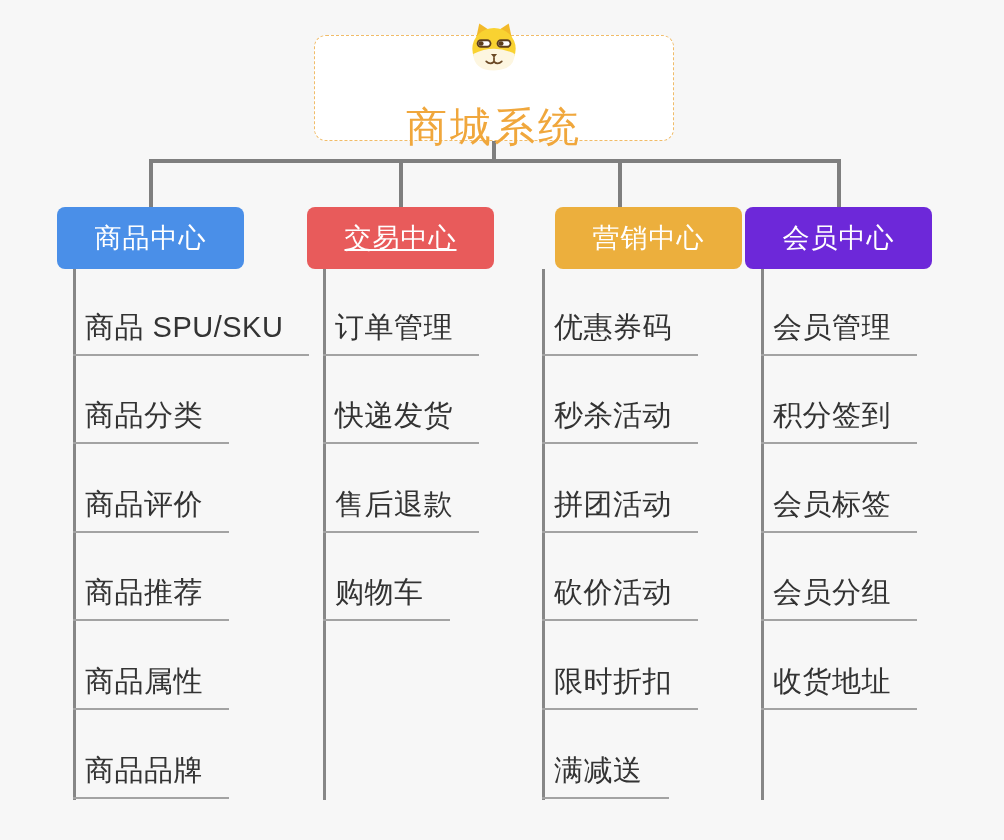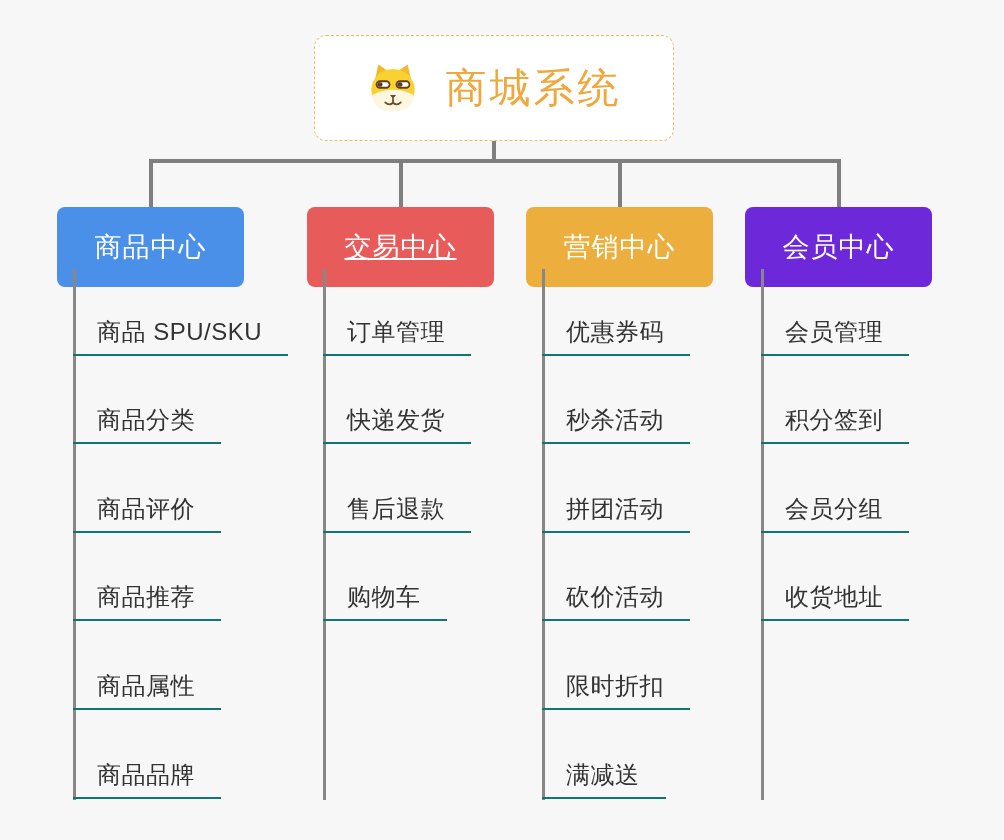--- a/index.html
+++ b/index.html
@@ -32,48 +32,49 @@
     left: 314px; top: 35px;
     width: 360px; height: 106px;
     background: #ffffff;
     border: 1px dashed #f1bc68;
     border-radius: 12px;
     display: flex;
     align-items: center;
     justify-content: center;
     gap: 27px;
     cursor: pointer;
+    flex-direction: column;
   }
   .root-title {
     font-size: 41px;
     letter-spacing: 3px;
     color: #f0a73c;
     font-weight: 500;
     white-space: nowrap;
   }
   .dog { width: 52px; height: 52px; display: inline-flex; }
 
   
   .branch-node {
     position: absolute;
     top: 207px;
-    width: 187px; height: 80px;
+    width: 187px; height: 62px;
     border-radius: 8px;
     display: flex;
     align-items: center;
     justify-content: center;
     color: #ffffff;
     font-size: 27px;
     letter-spacing: 1px;
     white-space: nowrap;
     cursor: pointer;
   }
   .branch-node.b1 { left: 57px;  }
   .branch-node.b2 { left: 307px; }
-  .branch-node.b3 { left: 526px; }
+  .branch-node.b3 { left: 555px; }
   .branch-node.b4 { left: 745px; }
 
   
   .spine {
     position: absolute;
     top: 269px;
     width: 3px; height: 531px;
     background: #878787;
   }
   .spine.s1 { left: 73px;  }
@@ -91,23 +92,23 @@
   .items.c2 { left: 323px; }
   .items.c3 { left: 542px; }
   .items.c4 { left: 761px; }
   .item {
     position: relative;
     height: 88.6px;
   }
   .item-label {
     position: absolute;
     left: 0; bottom: 0;
-    padding: 0 26px 6px 24px;
-    border-bottom: 2px solid #0f766e;
-    font-size: 24px;
+    padding: 0 26px 6px 12px;
+    border-bottom: 2px solid #a3a3a3;
+    font-size: 29px;
     letter-spacing: 0.5px;
     color: #333333;
     white-space: nowrap;
     cursor: pointer;
   }
 </style>
 </head>
 <body>
 
 <div class="canvas">
@@ -215,20 +216,23 @@
   </div>
 
   <div class="items c4">
     <div class="item">
         <span class="item-label">会员管理</span>
       </div>
     <div class="item">
         <span class="item-label">积分签到</span>
       </div>
     <div class="item">
+        <span class="item-label">会员标签</span>
+      </div>
+    <div class="item">
         <span class="item-label">会员分组</span>
       </div>
     <div class="item">
         <span class="item-label">收货地址</span>
       </div>
   </div>
 
 </div>
 
 </body></html>

